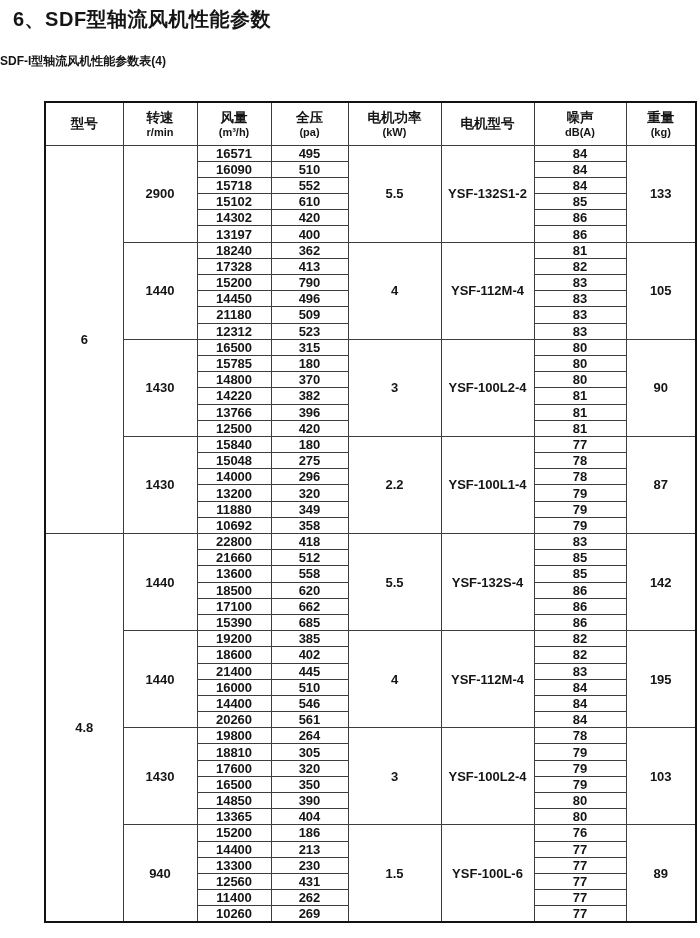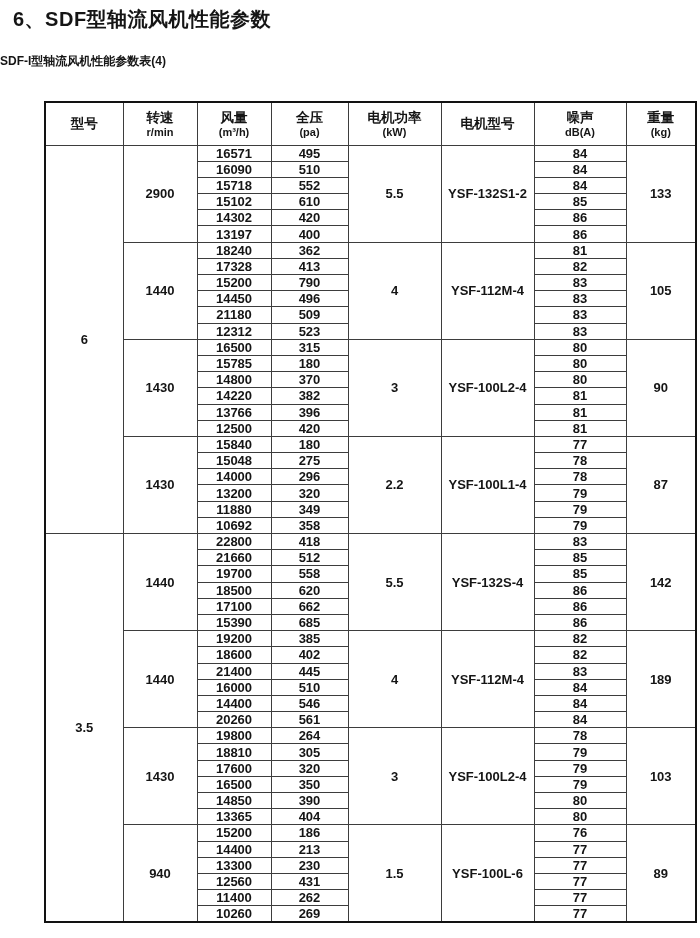--- a/index.html
+++ b/index.html
@@ -224,36 +224,36 @@
           <td>11880</td>
           <td>349</td>
           <td>79</td>
         </tr>
         <tr>
           <td>10692</td>
           <td>358</td>
           <td>79</td>
         </tr>
         <tr>
-          <td rowspan="24">3.5</td>
+          <td rowspan="24">4.8</td>
           <td rowspan="6">1440</td>
           <td>22800</td>
           <td>418</td>
           <td rowspan="6">5.5</td>
           <td rowspan="6">YSF-132S-4</td>
           <td>83</td>
           <td rowspan="6">142</td>
         </tr>
         <tr>
           <td>21660</td>
           <td>512</td>
           <td>85</td>
         </tr>
         <tr>
-          <td>19700</td>
+          <td>13600</td>
           <td>558</td>
           <td>85</td>
         </tr>
         <tr>
           <td>18500</td>
           <td>620</td>
           <td>86</td>
         </tr>
         <tr>
           <td>17100</td>
@@ -265,21 +265,21 @@
           <td>685</td>
           <td>86</td>
         </tr>
         <tr>
           <td rowspan="6">1440</td>
           <td>19200</td>
           <td>385</td>
           <td rowspan="6">4</td>
           <td rowspan="6">YSF-112M-4</td>
           <td>82</td>
-          <td rowspan="6">189</td>
+          <td rowspan="6">195</td>
         </tr>
         <tr>
           <td>18600</td>
           <td>402</td>
           <td>82</td>
         </tr>
         <tr>
           <td>21400</td>
           <td>445</td>
           <td>83</td>

